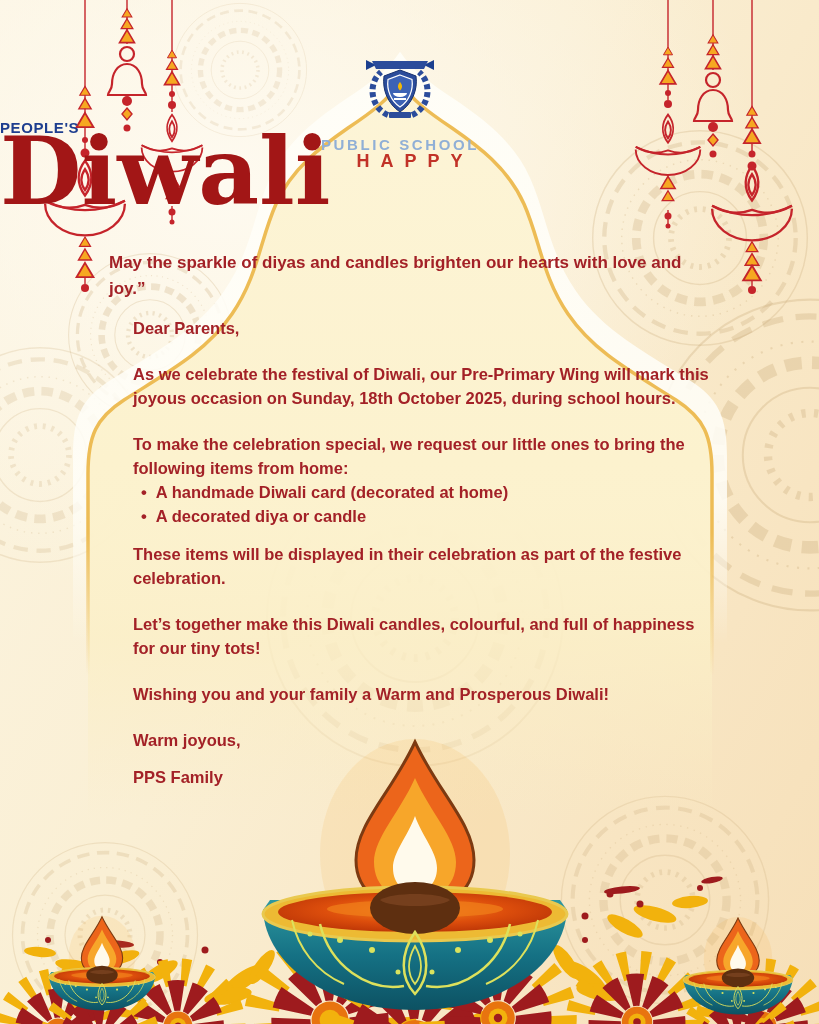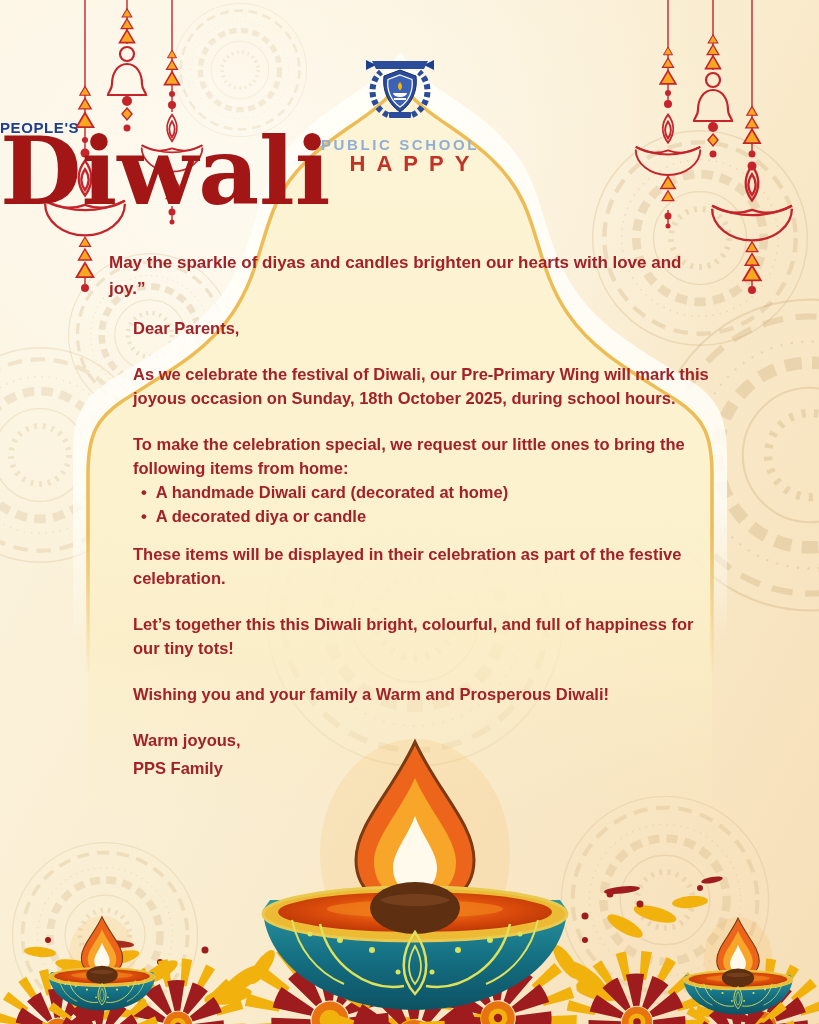--- a/index.html
+++ b/index.html
@@ -10,29 +10,29 @@
           linear-gradient(118deg,#FCF5E2 0%, #FAEFD4 42%, #F8E5C2 78%, #F6DFB8 100%);}
   .abs{position:absolute;}
   svg{display:block;}
 
   
   .logo-name{position:absolute;top:119px;left:0;width:800px;text-align:left;
              color:#1E3E8F;font-weight:bold;font-size:15px;letter-spacing:.6px;}
   .logo-sub{position:absolute;top:136px;left:0;width:800px;text-align:center;
             color:#90AFD6;font-weight:bold;font-size:15px;letter-spacing:2.6px;}
   .happy{position:absolute;top:151px;left:0;width:819px;text-align:center;
-         color:#C13227;font-weight:bold;font-size:22px;letter-spacing:11px;text-indent:11px;}
+         color:#C13227;font-weight:bold;font-size:18px;letter-spacing:11px;text-indent:11px;}
   .title{position:absolute;top:124px;left:0;width:800px;text-align:left;
          font-family:"DejaVu Serif",serif;font-weight:bold;font-size:94px;line-height:1;
          color:#A21616;}
 
   
   .letter{position:absolute;left:133px;top:250px;width:578px;
           color:#A32127;font-weight:bold;font-size:16.5px;line-height:24px;}
-  .letter p{margin:4px 0 22px 0;}
+  .letter p{margin:13px 0 22px 0;}
   .quote{text-align:left;font-size:17px;line-height:26px;margin:0 0 14px -24px !important;}
   .mb0{margin-bottom:0 !important;}
   ul.items{list-style:none;margin:0 0 14px 0;padding:0 0 0 8px;}
   ul.items li{display:flex;gap:9px;line-height:24px;}
   .blt{flex:0 0 auto;}
 </style>
 </head>
 <body>
 
 <div class="page">
@@ -215,21 +215,21 @@
       <li>
         <span class="blt">•</span>
         <span>A handmade Diwali card (decorated at home)</span>
       </li>
       <li>
         <span class="blt">•</span>
         <span>A decorated diya or candle</span>
       </li>
     </ul>
     <p>These items will be displayed in their celebration as part of the festive celebration.</p>
-    <p>Let’s together this this Diwali bright, colourful, and full of happiness for our tiny tots!</p>
+    <p>Let’s together make this Diwali candles, colourful, and full of happiness for our tiny tots!</p>
     <p>Wishing you and your family a Warm and Prosperous Diwali!</p>
     <p class="mb0">Warm joyous,</p>
     <p class="mb0">PPS Family</p>
   </div>
 
   <svg class="abs" style="left:0;top:704px" width="819" height="320" viewBox="0 0 819 320">
     <defs>
       <linearGradient id="tealGrad" x1="0" y1="180" x2="0" y2="310" gradientUnits="userSpaceOnUse">
         <stop offset="0" stop-color="#35A3A8"></stop>
           <stop offset="0.55" stop-color="#157184"></stop>

